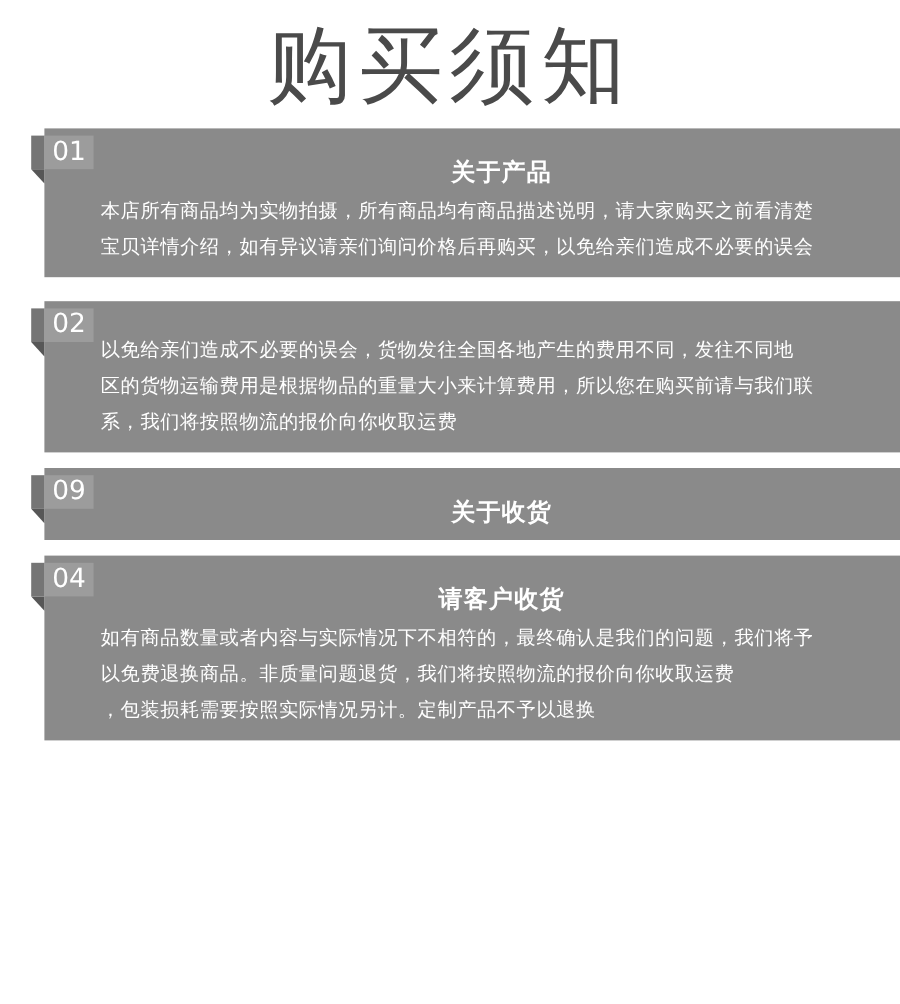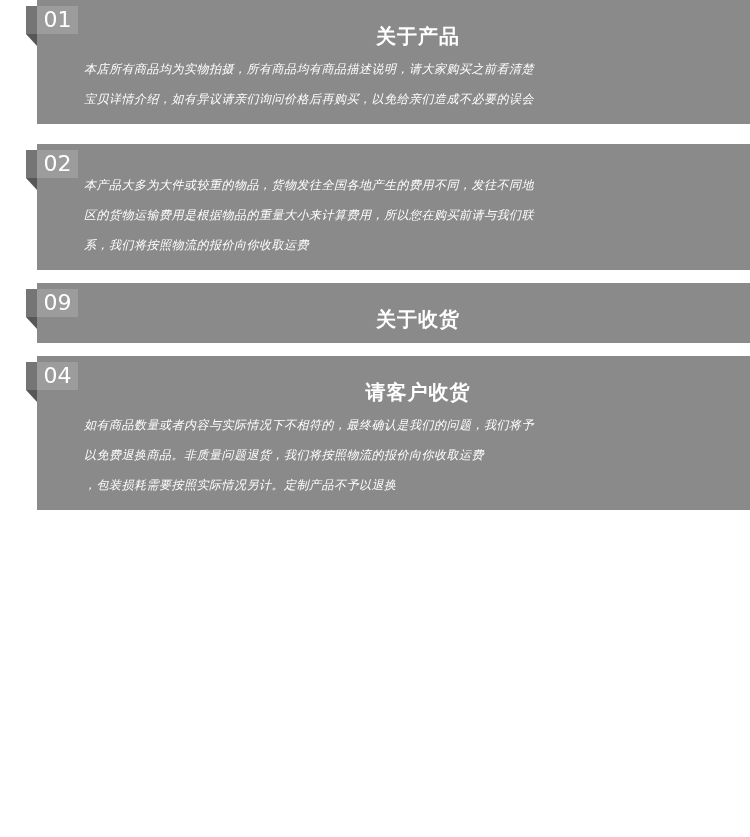--- a/index.html
+++ b/index.html
@@ -80,47 +80,49 @@
     font-size:20px;
     font-weight:bold;
     line-height:28px;
     letter-spacing:1px;
     text-align:center;
   }
   .section-body{
     margin-top:4px;
     margin-left:-1px;
     color:var(--body-text,#ffffff);
-    font-size:12px;
+    font-size:16px;
     line-height:30px;
     letter-spacing:0.5px;
     white-space:pre-line;
-    font-style:italic;
   }
 </style>
 </head>
 <body>
 
 <div class="page">
 
+  <div class="title-block">
+    <div class="page-title">购买须知</div>
+  </div>
 
   <div class="notice-section sec-1">
     <div class="num-tab"></div>
     <div class="fold-corner"></div>
     <div class="num-badge">01</div>
     <div class="section-heading">关于产品</div>
     <div class="section-body">本店所有商品均为实物拍摄，所有商品均有商品描述说明，请大家购买之前看清楚
 宝贝详情介绍，如有异议请亲们询问价格后再购买，以免给亲们造成不必要的误会</div>
   </div>
 
   <div class="notice-section sec-2">
     <div class="num-tab"></div>
     <div class="fold-corner"></div>
     <div class="num-badge">02</div>
-    <div class="section-body">本产品大多为大件或较重的物品，货物发往全国各地产生的费用不同，发往不同地
+    <div class="section-body">以免给亲们造成不必要的误会，货物发往全国各地产生的费用不同，发往不同地
 区的货物运输费用是根据物品的重量大小来计算费用，所以您在购买前请与我们联
 系，我们将按照物流的报价向你收取运费</div>
   </div>
 
   <div class="notice-section sec-3">
     <div class="num-tab"></div>
     <div class="fold-corner"></div>
     <div class="num-badge">09</div>
     <div class="section-heading">关于收货</div>
   </div>

